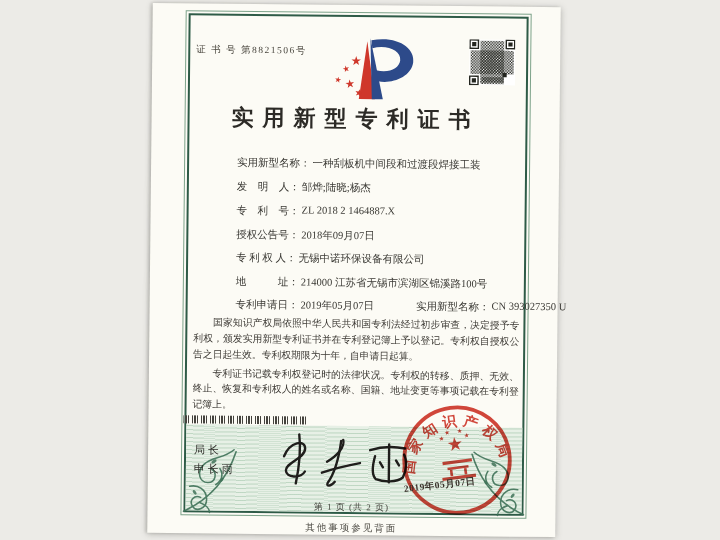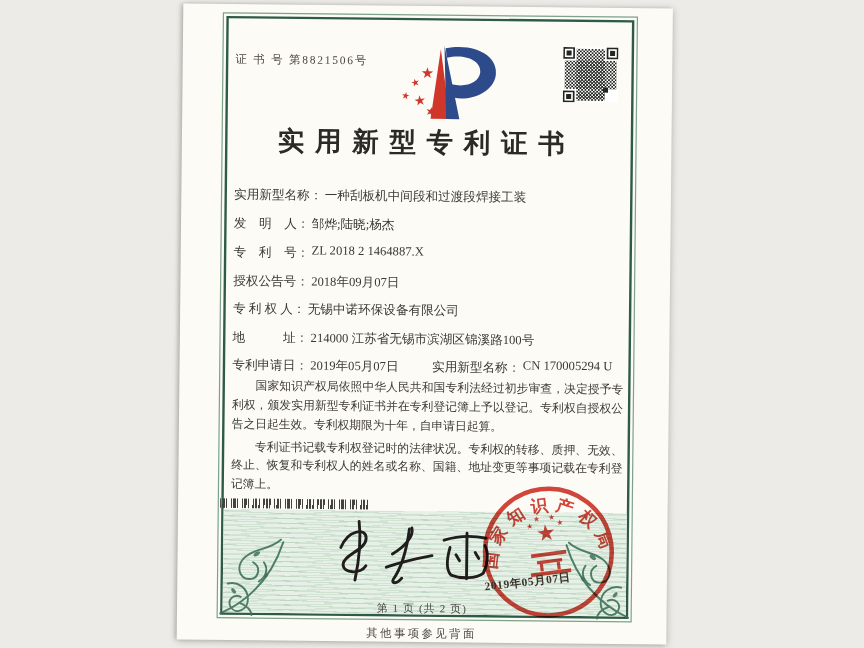--- a/index.html
+++ b/index.html
@@ -26,21 +26,21 @@
       repeating-linear-gradient(2deg, rgba(110,165,125,.20) 0 1px, transparent 1px 4px),
       repeating-linear-gradient(-2deg, rgba(110,165,125,.16) 0 1px, transparent 1px 4px),
       #e7f0e6;
   }
   .cert-no{position:absolute;left:44px;top:40px;font-size:9.5px;letter-spacing:1.5px;color:#4a473f;}
   .qr{position:absolute;left:317px;top:33px;width:46px;height:46px;}
   .logo{position:absolute;left:173px;top:26px;width:92px;height:70px;}
   .title{position:absolute;left:0;right:0;top:99px;text-align:center;
     font-size:22px;font-weight:700;letter-spacing:9px;color:#2c2a26;}
   .row{position:absolute;left:44px;right:34px;display:flex;font-size:10.5px;color:#3a3934;white-space:nowrap;}
-  .row .lbl{flex:none;}
+  .row .lbl{flex:none;margin-left:42px;}
   .row .val{margin-left:2px;}
   .grant-pair{margin-left:28px;}
   .paras{position:absolute;left:44px;right:38px;top:311px;color:#3d3a35;}
   .paras p{margin:0 0 3px;font-size:9.8px;line-height:1.62;text-indent:2em;text-align:justify;}
   .barcode{position:absolute;left:35px;top:412px;width:124px;height:8px;
     background:repeating-linear-gradient(90deg,#44423d 0 1px,transparent 1px 2px,#44423d 2px 4px,transparent 4px 5px,#44423d 5px 6px,transparent 6px 9px);}
   .director{position:absolute;left:46px;top:437px;font-size:11px;letter-spacing:3px;color:#2e2d29;line-height:19px;}
   .signature{position:absolute;left:122px;top:424px;width:156px;height:62px;}
   .seal{position:absolute;left:251px;top:396px;width:116px;height:116px;mix-blend-mode:multiply;opacity:.92;}
   .seal-date{position:absolute;left:256px;top:473px;font-size:9.5px;font-weight:700;color:#3a332c;transform:rotate(-7deg);letter-spacing:.5px;}
@@ -157,30 +157,34 @@
     <span class="val">无锡中诺环保设备有限公司</span>
   </div>
   <div class="row" style="top:271px">
     <span class="lbl">地　　　址：</span>
     <span class="val">214000 江苏省无锡市滨湖区锦溪路100号</span>
   </div>
   <div class="row" style="top:294px">
     <span class="lbl">专利申请日：</span>
     <span class="val">2019年05月07日</span>
     <span class="lbl grant-pair">实用新型名称：</span>
-    <span class="val">CN 170005294 U</span>
+    <span class="val">CN 393027350 U</span>
   </div>
 
   <div class="paras">
     <p>国家知识产权局依照中华人民共和国专利法经过初步审查，决定授予专利权，颁发实用新型专利证书并在专利登记簿上予以登记。专利权自授权公告之日起生效。专利权期限为十年，自申请日起算。</p>
     <p>专利证书记载专利权登记时的法律状况。专利权的转移、质押、无效、终止、恢复和专利权人的姓名或名称、国籍、地址变更等事项记载在专利登记簿上。</p>
   </div>
 
   <div class="barcode"></div>
 
+  <div class="director">
+    <div>局长</div>
+    <div>申长雨</div>
+  </div>
 
   <svg class="signature" viewBox="0 0 156 62">
     <g fill="none" stroke="#1f1e1c" stroke-width="2.4" stroke-linecap="round">
       <path d="M14,28 C20,13 35,11 35,20 C35,30 16,34 16,42 C16,50 31,50 35,43"></path>
       <path d="M29,6 C31,22 29,40 26,55"></path>
       <path d="M57,33 C67,27 75,18 73,11"></path>
       <path d="M52,44 C66,39 80,36 90,34"></path>
       <path d="M71,12 C69,28 65,44 58,54 C56,58 61,58 65,53"></path>
       <path d="M100,21 C112,17 125,17 135,19"></path>
       <path d="M105,27 C102,38 102,46 106,50 C114,53 127,53 133,48 C137,40 137,30 134,25"></path>

